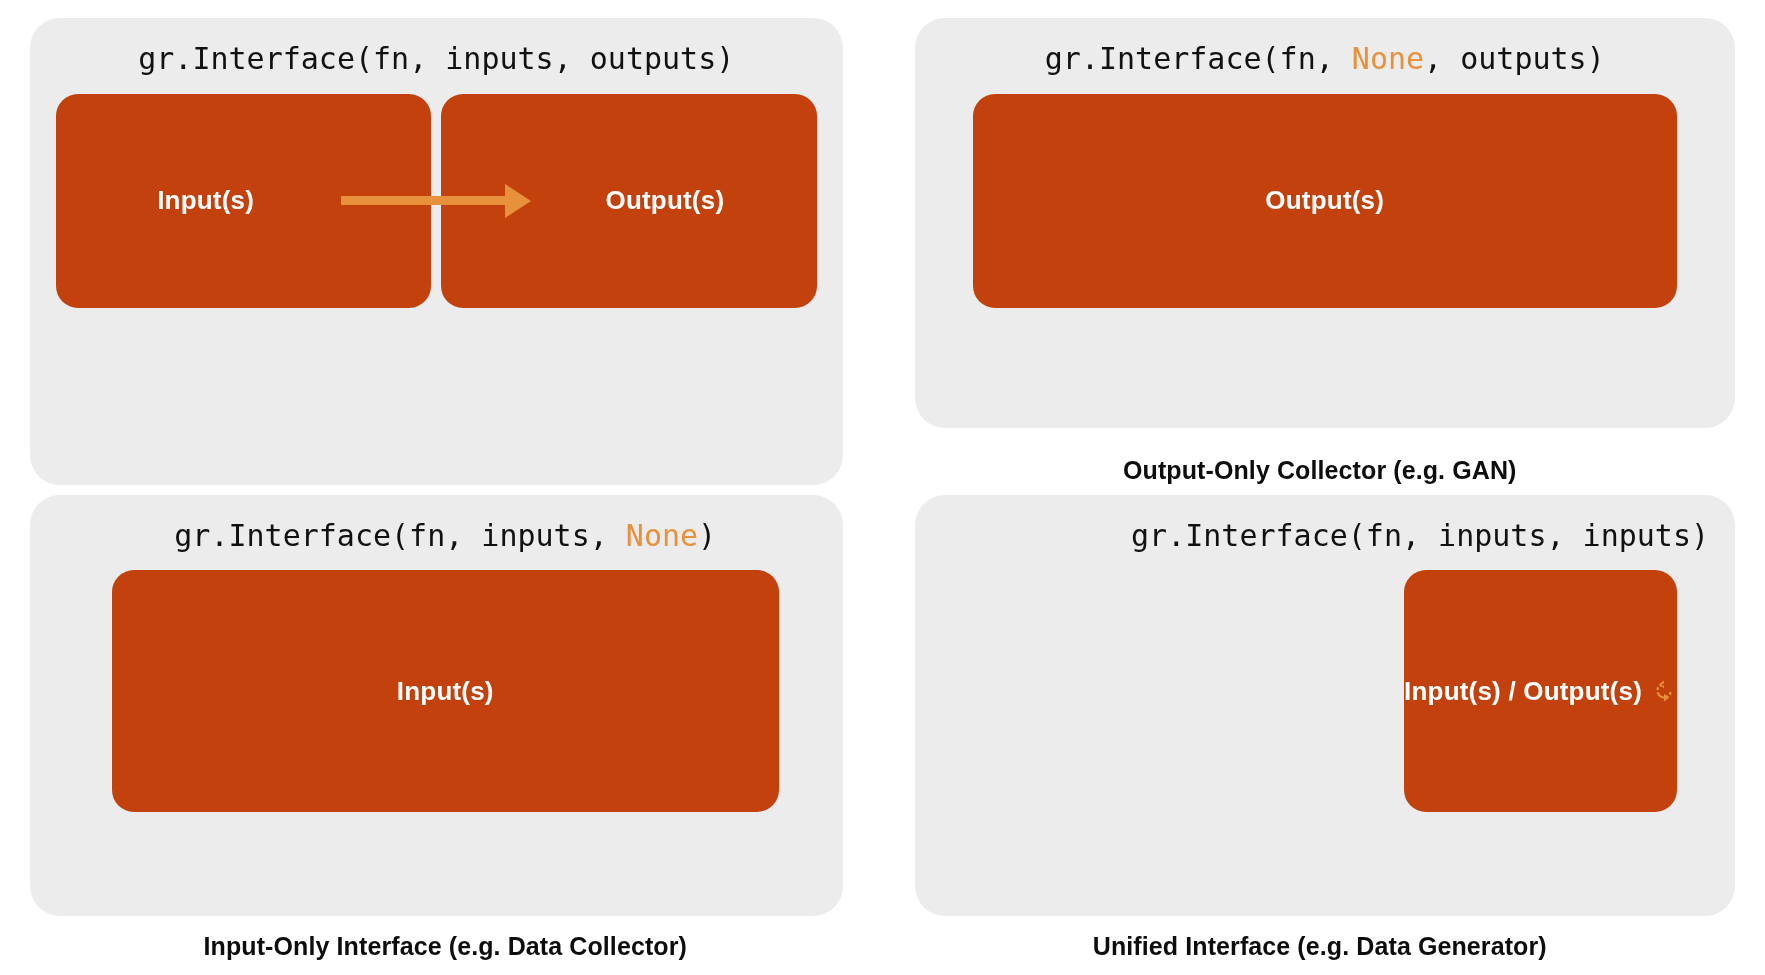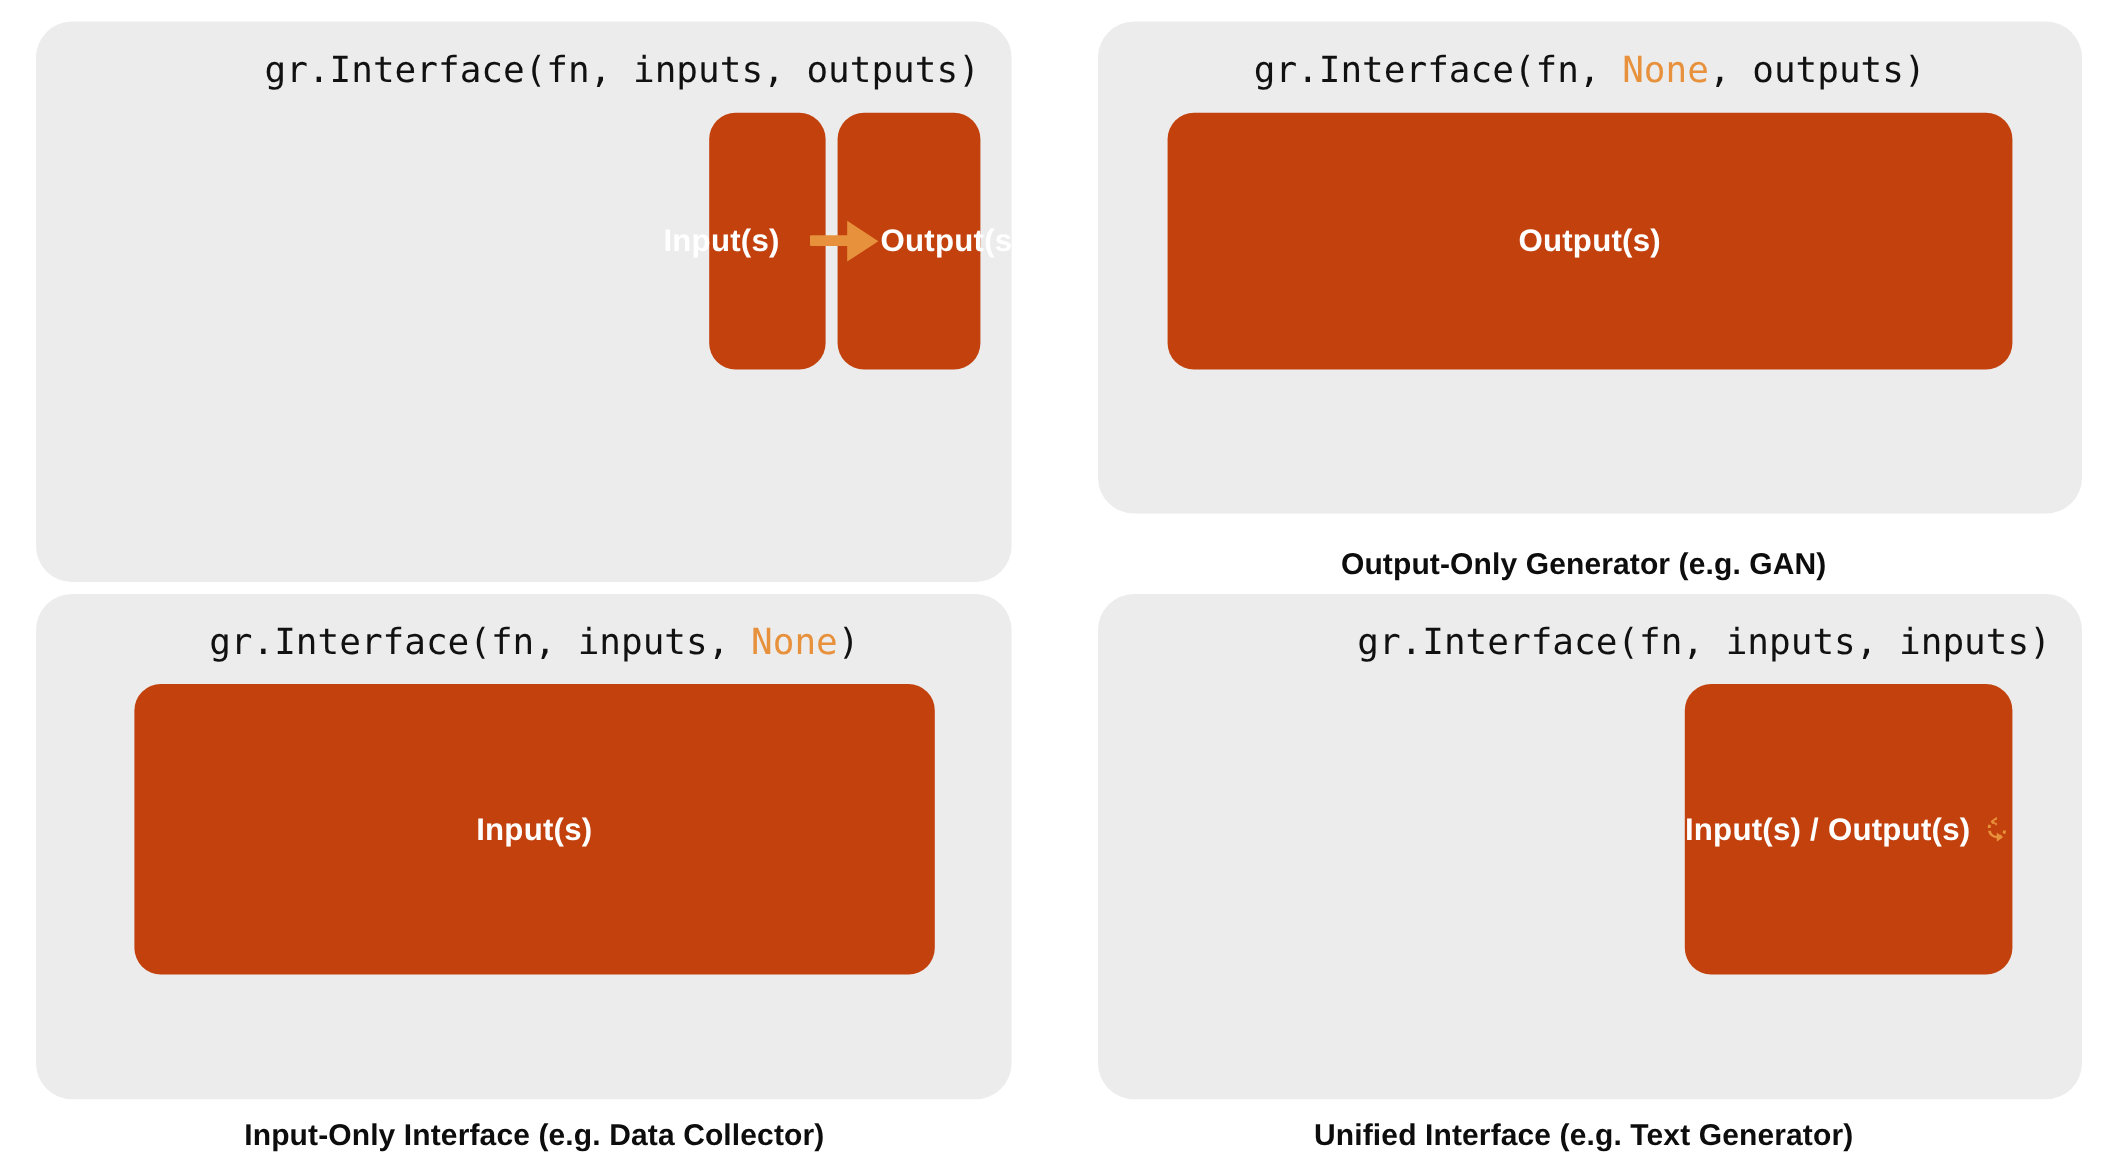--- a/index.html
+++ b/index.html
@@ -120,21 +120,21 @@
     text-align: center;
     font-size: 25px;
     font-weight: bold;
     color: #0d0d0d;
     padding-top: 16px;
     letter-spacing: 0.1px;
     white-space: nowrap;
   }
 
   
-  .cell.tl .panel { margin: 0 18px 0 0; align-items: flex-end; }
+  .cell.tl .panel { margin: 0 18px 0 0; }
   .cell.tr .panel { margin: 0 0 12px 10px; }
   .cell.bl .panel { margin: 0 18px 0 0; }
   .cell.br .panel { margin: 0 0 0 10px; align-items: flex-end; }
 
   .cell.tl .boxes { height: 214px; flex: 0 0 214px; }
   .cell.tr .boxes { height: 214px; flex: 0 0 214px; padding: 0 32px; }
   .cell.bl .boxes { height: 242px; flex: 0 0 242px; padding: 0 38px; }
   .cell.br .boxes { height: 242px; flex: 0 0 242px; padding: 0 32px; }
 
   .cell.bl .panel, .cell.br .panel { padding-bottom: 30px; padding-left: 44px; }
@@ -164,21 +164,21 @@
 
   <div class="cell tr">
     <div class="panel">
       <div class="code-header"><span>gr.Interface(fn, </span><span class="tok-none">None</span><span>, outputs)</span></div>
       <div class="boxes">
         <div class="io-box">
           <span class="io-label">Output(s)</span>
         </div>
       </div>
     </div>
-    <div class="caption">Output-Only Generator (e.g. GAN)</div>
+    <div class="caption">Output-Only Collector (e.g. GAN)</div>
   </div>
 
   <div class="cell bl">
     <div class="panel">
       <div class="code-header"><span>gr.Interface(fn, inputs, </span><span class="tok-none">None</span><span>)</span></div>
       <div class="boxes">
         <div class="io-box">
           <span class="io-label">Input(s)</span>
         </div>
       </div>
@@ -200,16 +200,16 @@
                 <path d="M5.2 13.2A7 7 0 0 0 12 19v2.6l4.8-3.5-4.8-3.5v2.5a4.9 4.9 0 0 1-4.6-3.9H5.2z" fill="#e8913c"></path>
                 <path d="M18.4 15.9A7 7 0 0 0 19 13h-2.2a4.8 4.8 0 0 1-.4 1.9l2 1z" fill="#e8913c"></path>
                 <path d="M16.4 17.4l-1.5-1.4a5.3 5.3 0 0 1-1.4.8l.6 2.1a7.4 7.4 0 0 0 2.3-1.5z" fill="#e8913c"></path>
                 <path d="M7.6 6.6l1.5 1.4a5.3 5.3 0 0 1 1.4-.8L9.9 5.1A7.4 7.4 0 0 0 7.6 6.6z" fill="#e8913c"></path>
               </svg>
             </span>
           </span>
         </div>
       </div>
     </div>
-    <div class="caption">Unified Interface (e.g. Text Generator)</div>
+    <div class="caption">Unified Interface (e.g. Data Generator)</div>
   </div>
 
 </div>
 
 </body></html>

